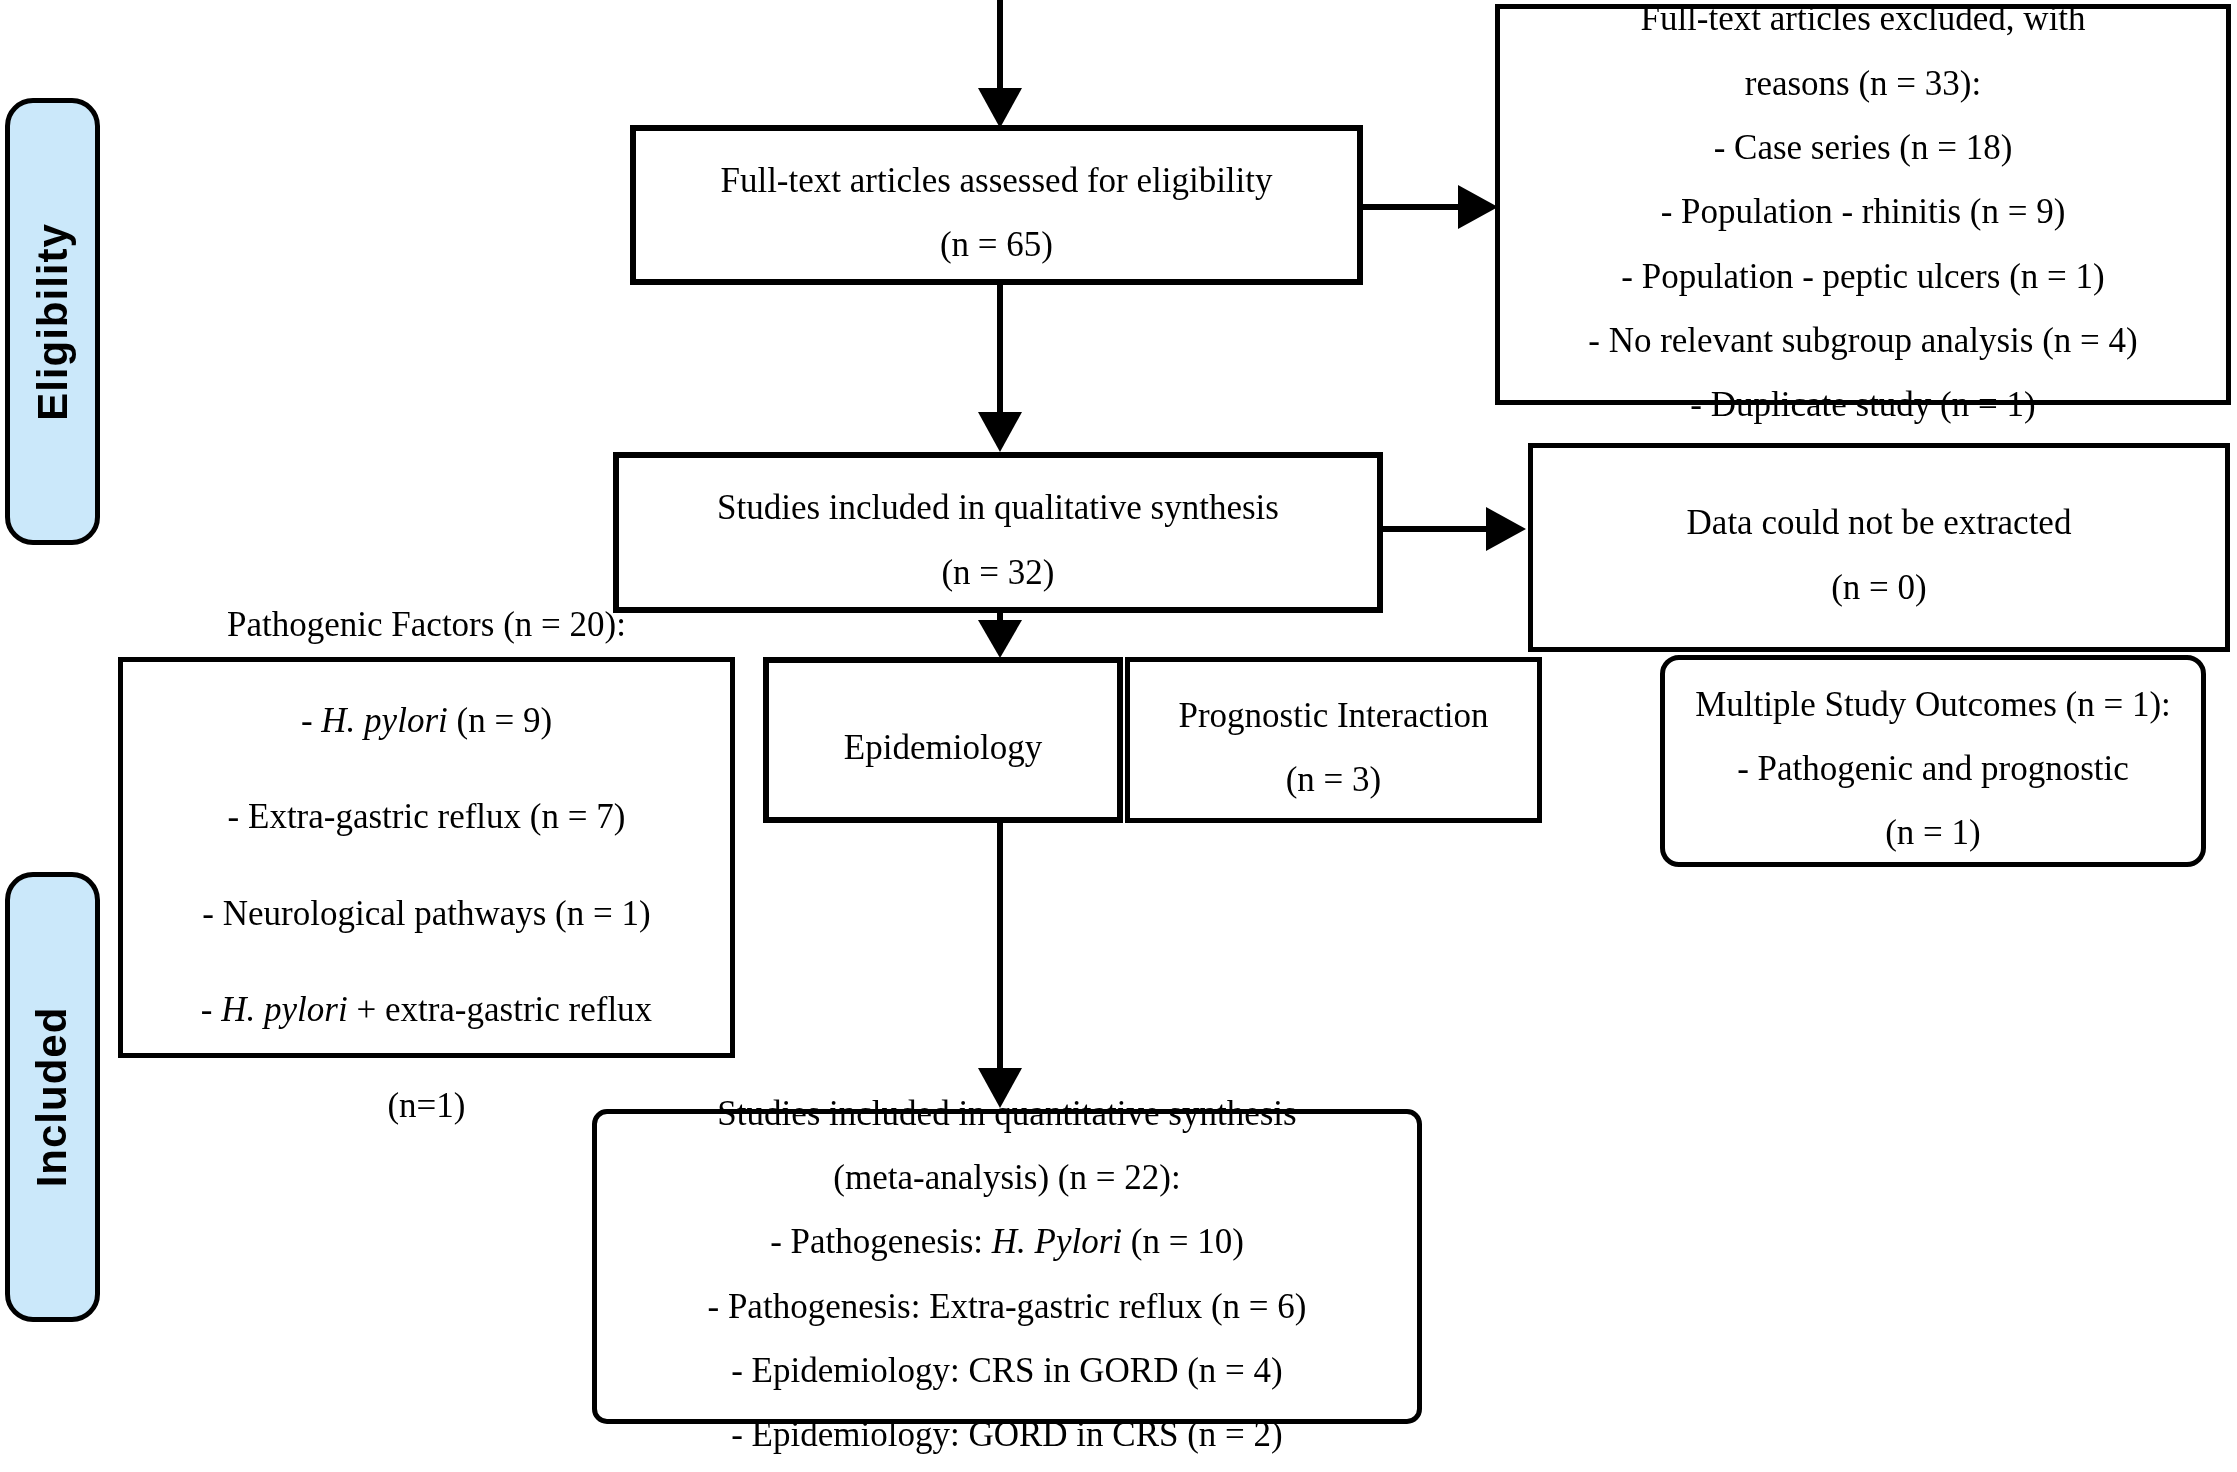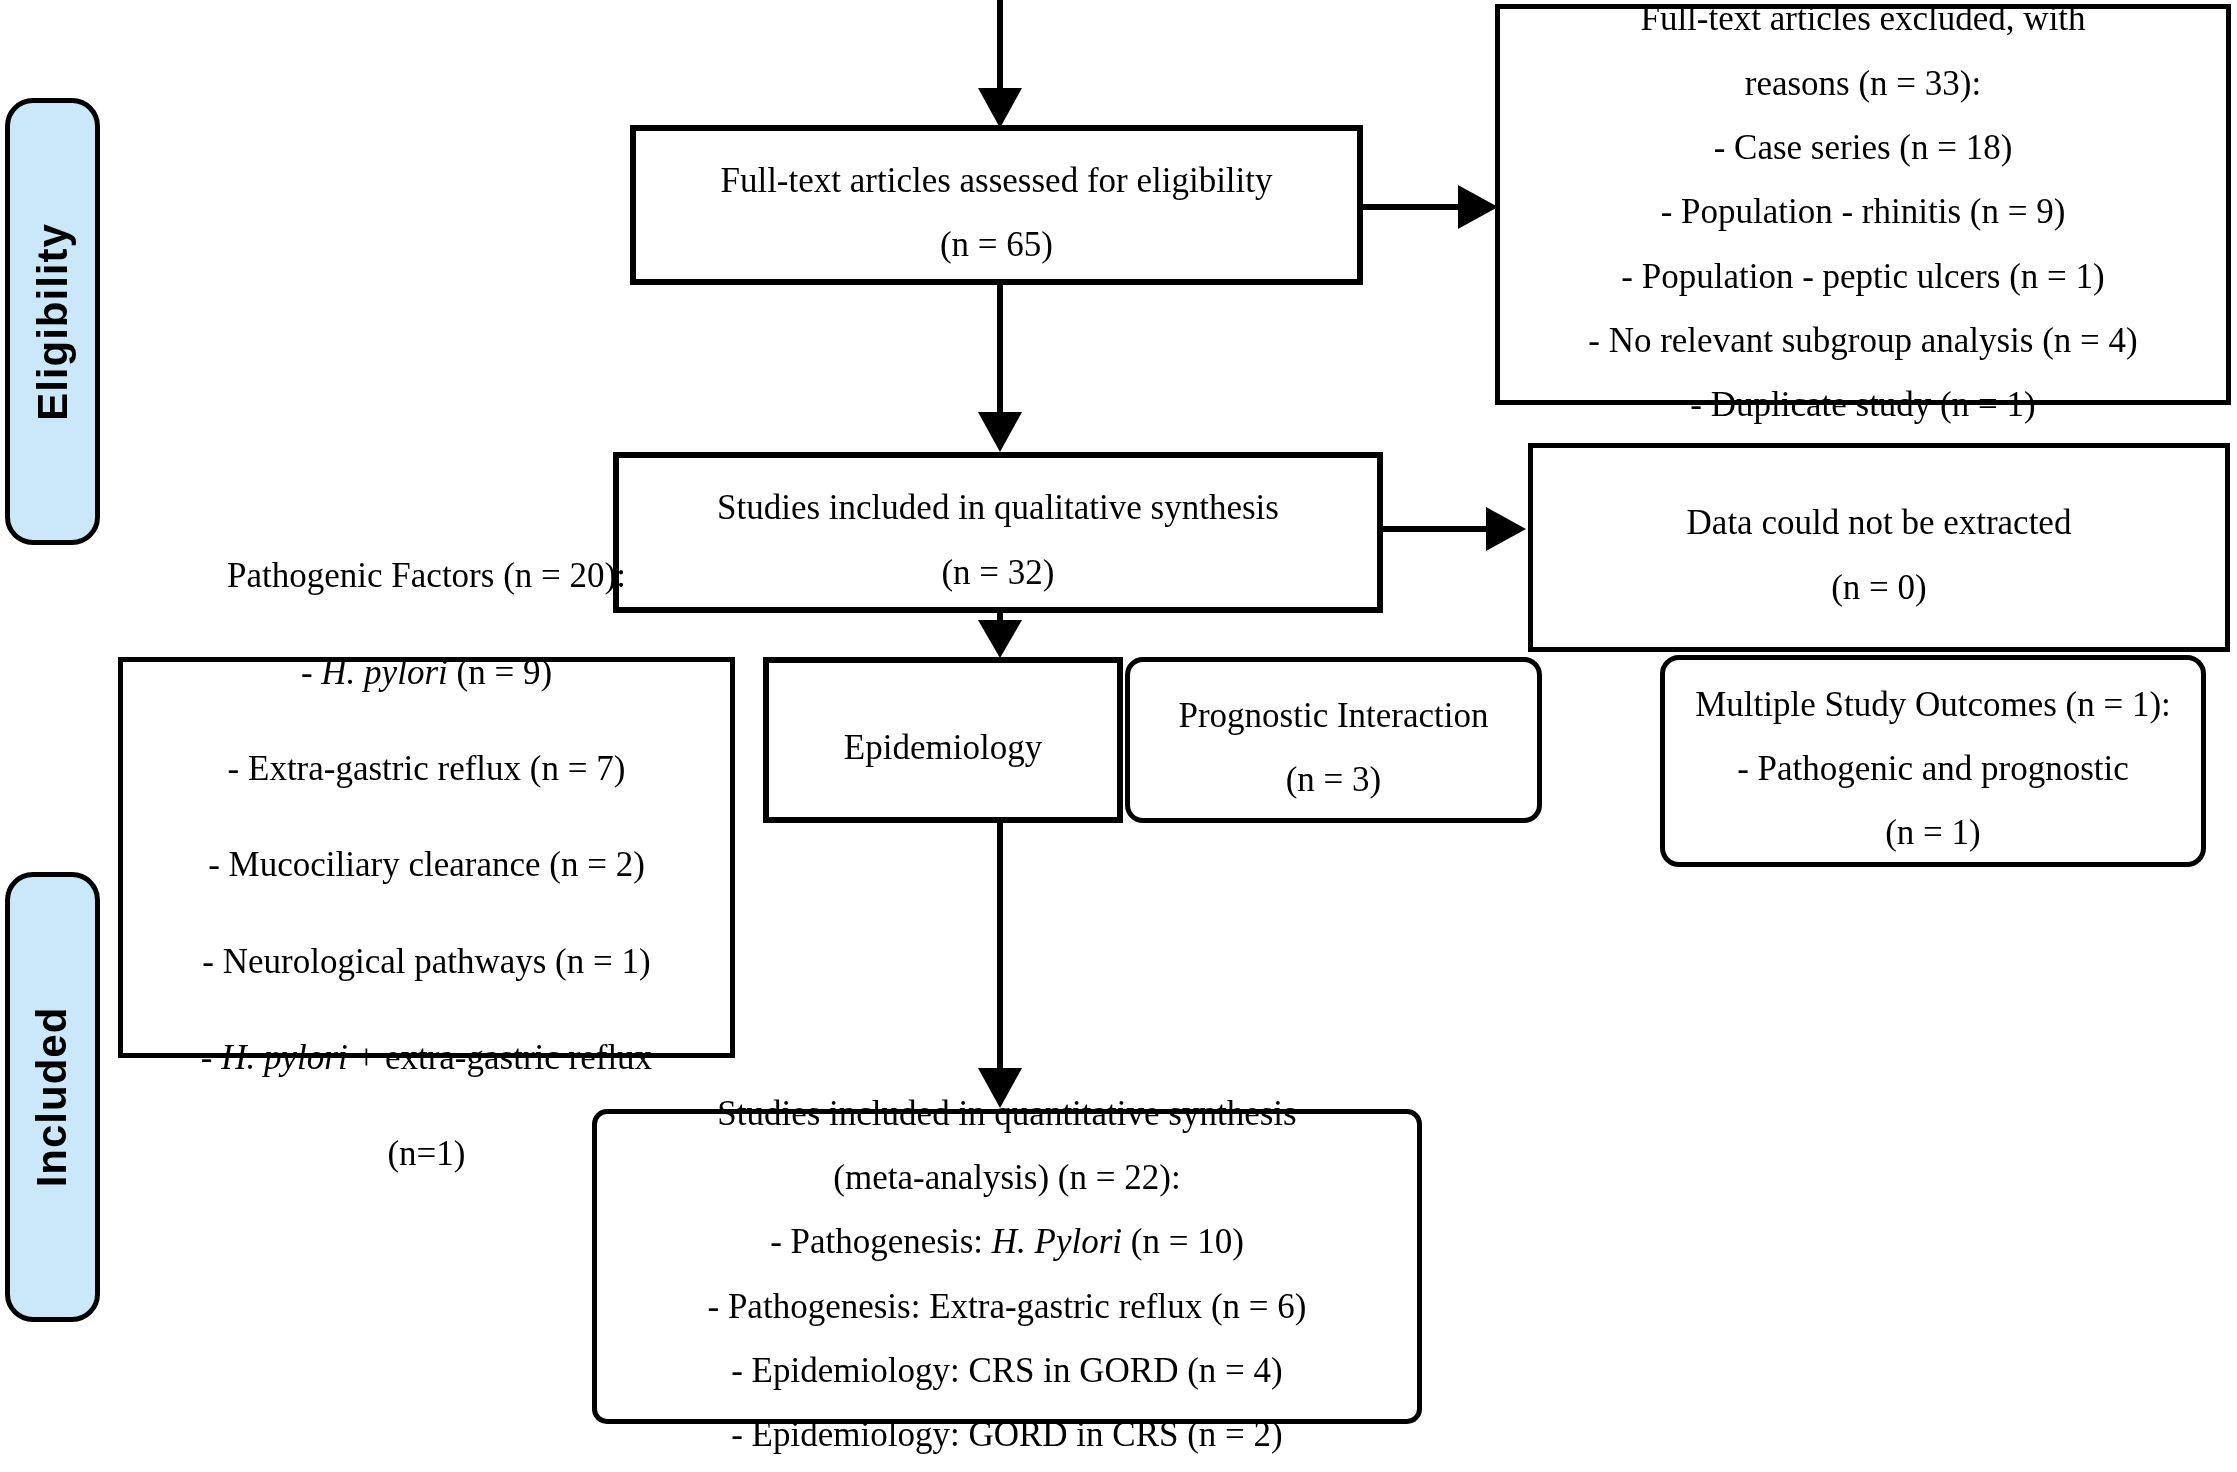--- a/index.html
+++ b/index.html
@@ -54,21 +54,21 @@
     font-size: 42px;
     letter-spacing: 1px;
   }
   
   #box-assessed      { left: 630px;  top: 125px;  width: 733px; height: 160px; border-width: 6px; }
   #box-excluded      { left: 1495px; top: 4px;    width: 736px; height: 401px; }
   #box-qualitative   { left: 613px;  top: 452px;  width: 770px; height: 161px; border-width: 6px; }
   #box-not-extracted { left: 1528px; top: 443px;  width: 702px; height: 209px; }
   #box-pathogenic    { left: 118px;  top: 657px;  width: 617px; height: 401px; gap: 32px; }
   #box-epidemiology  { left: 763px;  top: 657px;  width: 360px; height: 166px; border-width: 6px; }
-  #box-prognostic    { left: 1125px; top: 657px;  width: 417px; height: 166px; border-radius: 18px; }
+  #box-prognostic    { left: 1125px; top: 657px;  width: 417px; height: 166px; }
   #box-multiple      { left: 1660px; top: 655px;  width: 546px; height: 212px; border-radius: 19px; }
   #box-quantitative  { left: 592px;  top: 1109px; width: 830px; height: 315px; border-radius: 15px; }
   #tab-eligibility   { left: 5px;    top: 98px;   width: 95px;  height: 447px; }
   #tab-included      { left: 5px;    top: 872px;  width: 95px;  height: 450px; }
 </style>
 </head>
 <body>
 
 <div id="stage" style="background: rgb(255, 255, 255);">
 
@@ -128,21 +128,20 @@
 
   <div id="box-not-extracted" class="box">
       <div class="line">Data could not be extracted</div>
       <div class="line">(n = 0)</div>
     </div>
 
   <div id="box-pathogenic" class="box">
       <div class="line">Pathogenic Factors (n = 20):</div>
       <div class="line"><span>- </span><em>H. pylori</em><span> (n = 9)</span></div>
       <div class="line">- Extra-gastric reflux (n = 7)</div>
-      <div class="line">- Mucociliary clearance (n = 2)</div>
       <div class="line">- Neurological pathways (n = 1)</div>
       <div class="line"><span>- </span><em>H. pylori</em><span> + extra-gastric reflux</span></div>
       <div class="line">(n=1)</div>
     </div>
 
   <div id="box-epidemiology" class="box">
       <div class="line">Epidemiology</div>
     </div>
 
   <div id="box-prognostic" class="box">

